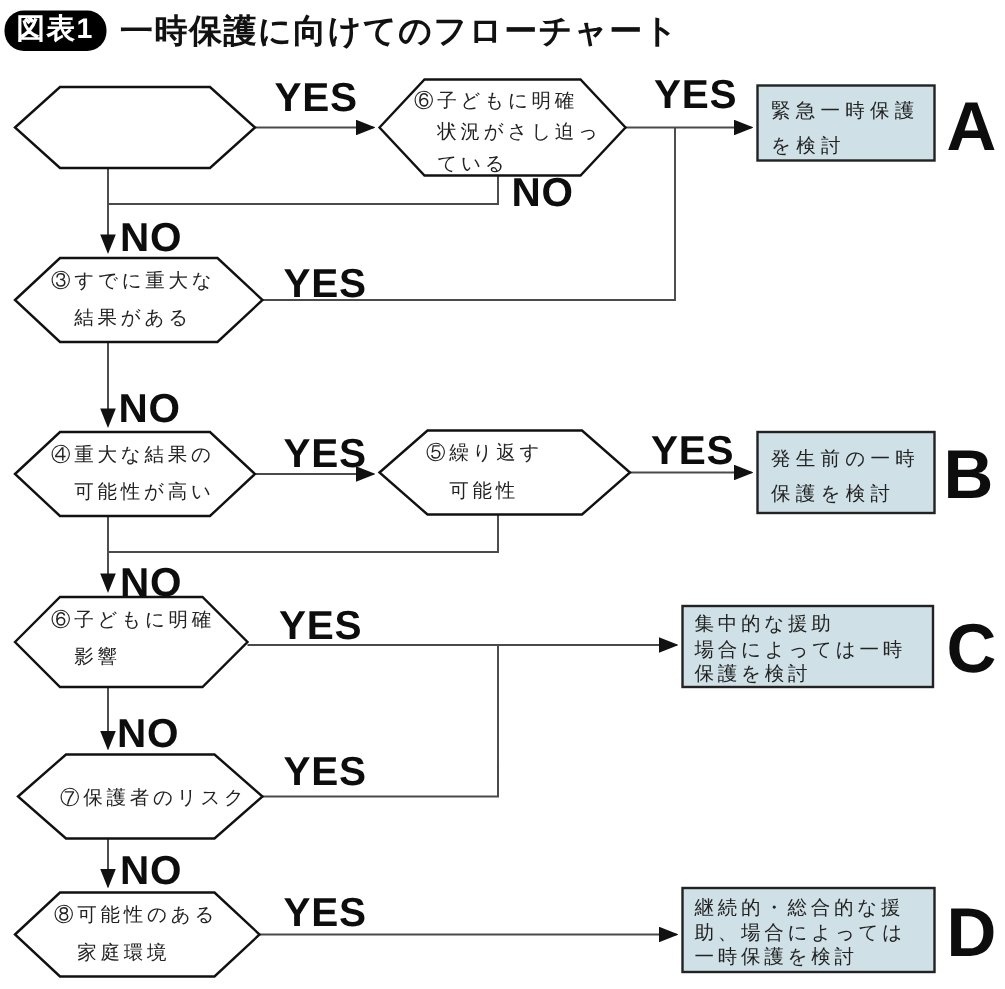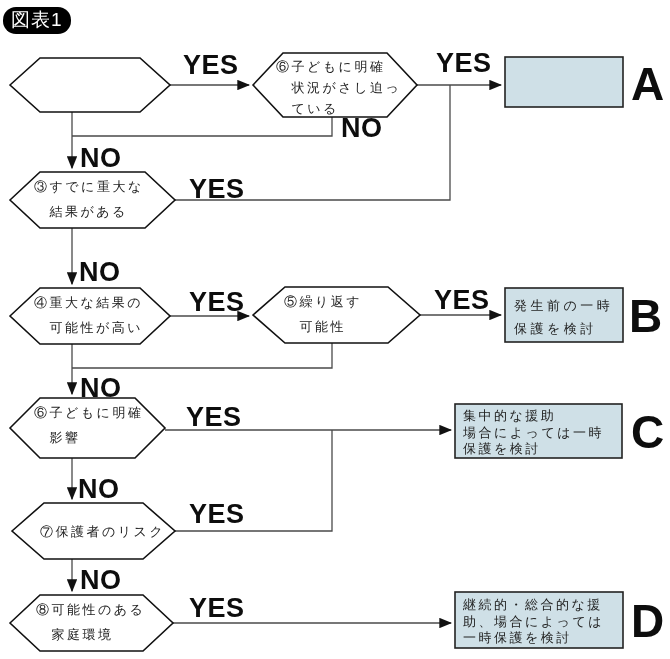--- a/index.html
+++ b/index.html
@@ -3,21 +3,21 @@
 <meta charset="utf-8">
 <style>
   html,body{margin:0;padding:0;background:#fff;}
   .stage{
     position:relative;width:670px;height:659px;background:#ffffff;
     font-family:"Liberation Sans",sans-serif;overflow:hidden;
   }
   .hdr{position:absolute;left:0;top:0;width:670px;height:40px;}
   .hdr-badge{
     position:absolute;left:3px;top:7px;background:#000;color:#fff;
-    font-weight:normal;font-size:19px;line-height:24px;padding:1px 8px 2px 8px;
+    font-weight:bold;font-size:19px;line-height:24px;padding:1px 8px 2px 8px;
     letter-spacing:1px;
     border-radius:13px;
   }
   .hdr-title{
     position:absolute;left:80px;top:6px;color:#111;font-weight:bold;
     font-size:22px;letter-spacing:1px;white-space:nowrap;
   }
   svg.layer{position:absolute;left:0;top:0;z-index:0;}
   .txt{position:absolute;z-index:2;}
   .qtext{
@@ -34,20 +34,21 @@
   .yn{font-weight:bold;font-size:27px;color:#0d0d0d;letter-spacing:0.5px;white-space:nowrap;}
   .letter{font-weight:bold;font-size:46px;color:#0d0d0d;white-space:nowrap;}
 </style>
 </head>
 <body>
 
 <div class="stage">
 
   <div class="hdr">
     <span class="hdr-badge">図表1</span>
+    <span class="hdr-title">一時保護に向けてのフローチャート</span>
   </div>
 
   <svg class="layer" width="670" height="659" viewBox="0 0 670 659">
     <defs>
       <marker id="arrow" viewBox="0 0 10 8" refX="9" refY="4" markerWidth="10" markerHeight="8" orient="auto-start-reverse">
         <path d="M0,0 L10,4 L0,8 Z" fill="#111"></path>
       </marker>
     </defs>
 
     <g stroke="#4a4a4a" stroke-width="1.3" fill="none">
@@ -95,20 +96,22 @@
   <div class="txt qtext" style="left:284px;top:289px;width:130px">⑤繰り返す
 　可能性</div>
   <div class="txt qtext" style="left:34px;top:290px;width:140px">④重大な結果の
 　可能性が高い</div>
   <div class="txt qtext" style="left:34px;top:400px;width:135px">⑥子どもに明確
 　影響</div>
   <div class="txt qtext" style="left:40px;top:519px;width:140px">⑦保護者のリスク</div>
   <div class="txt qtext" style="left:36px;top:597px;width:140px">⑧可能性のある
 　家庭環境</div>
 
+  <div class="txt rtext two" style="left:514px;top:62px;width:105px">緊急一時保護
+を検討</div>
   <div class="txt rtext two" style="left:514px;top:294px;width:105px">発生前の一時
 保護を検討</div>
   <div class="txt rtext three" style="left:463px;top:408px;width:155px">集中的な援助
 場合によっては一時
 保護を検討</div>
   <div class="txt rtext three" style="left:463px;top:597px;width:158px">継続的・総合的な援
 助、場合によっては
 一時保護を検討</div>
 
   <div class="txt letter" style="left:631px;top:57px">A</div>

